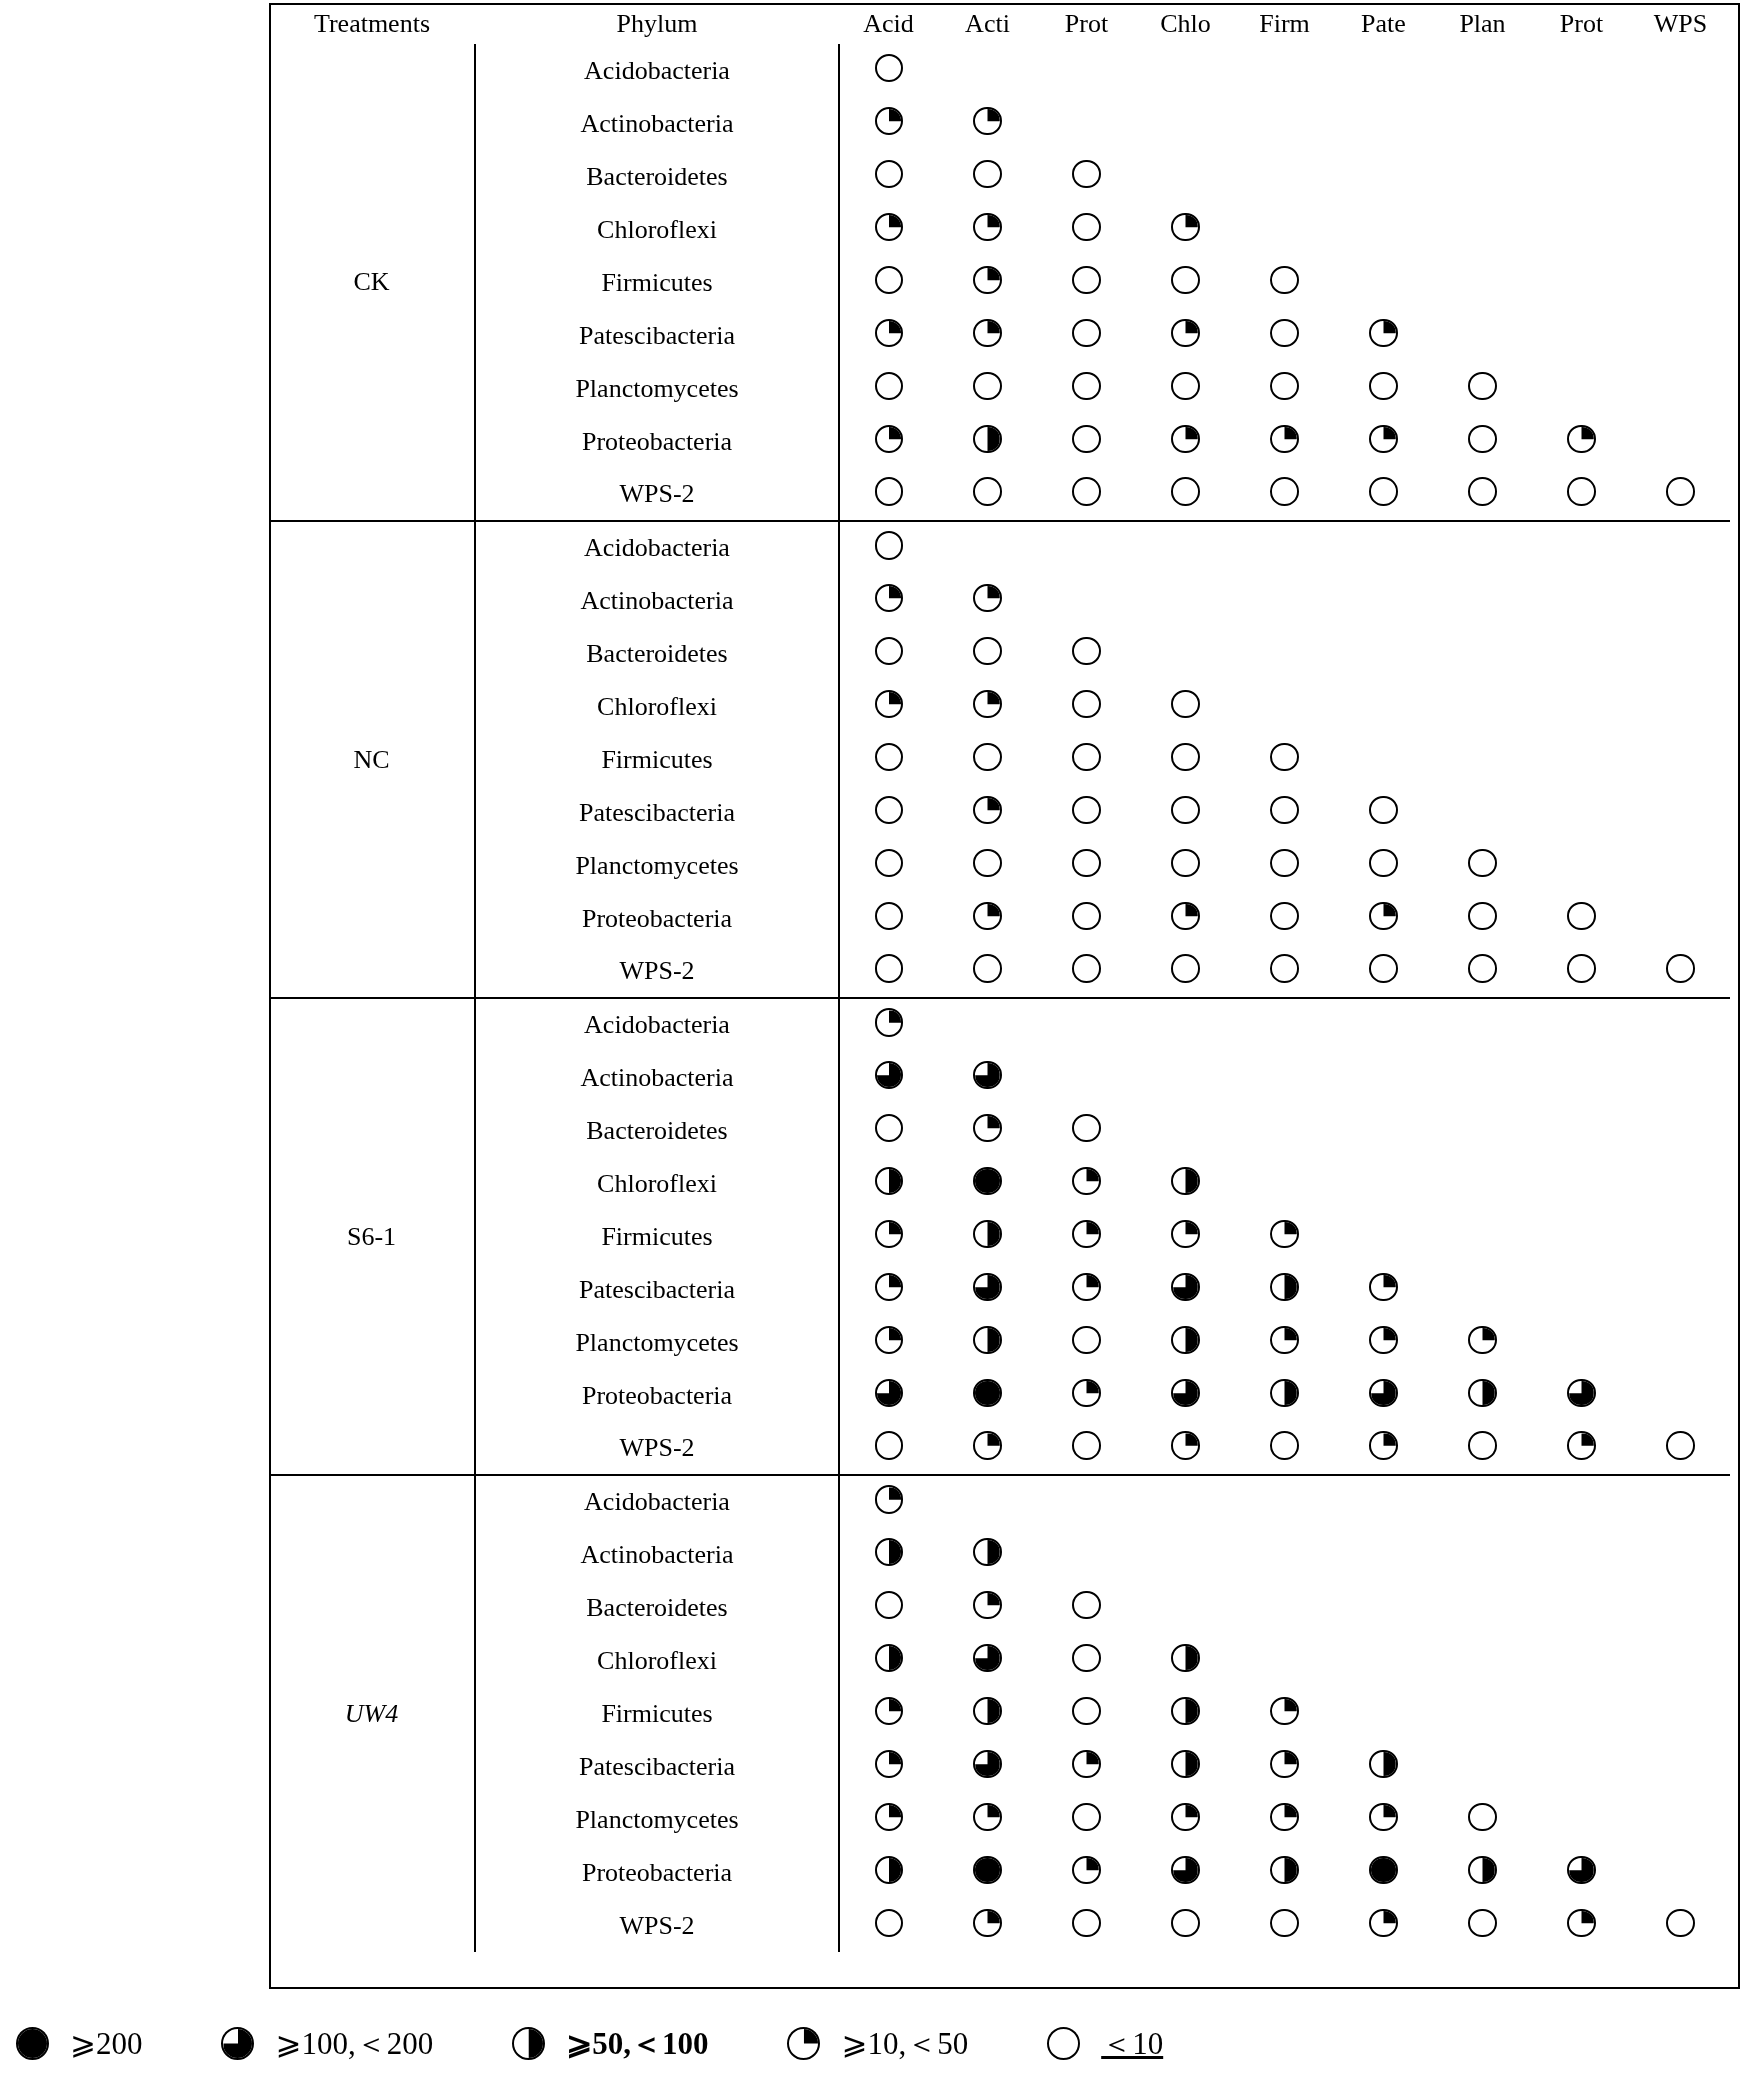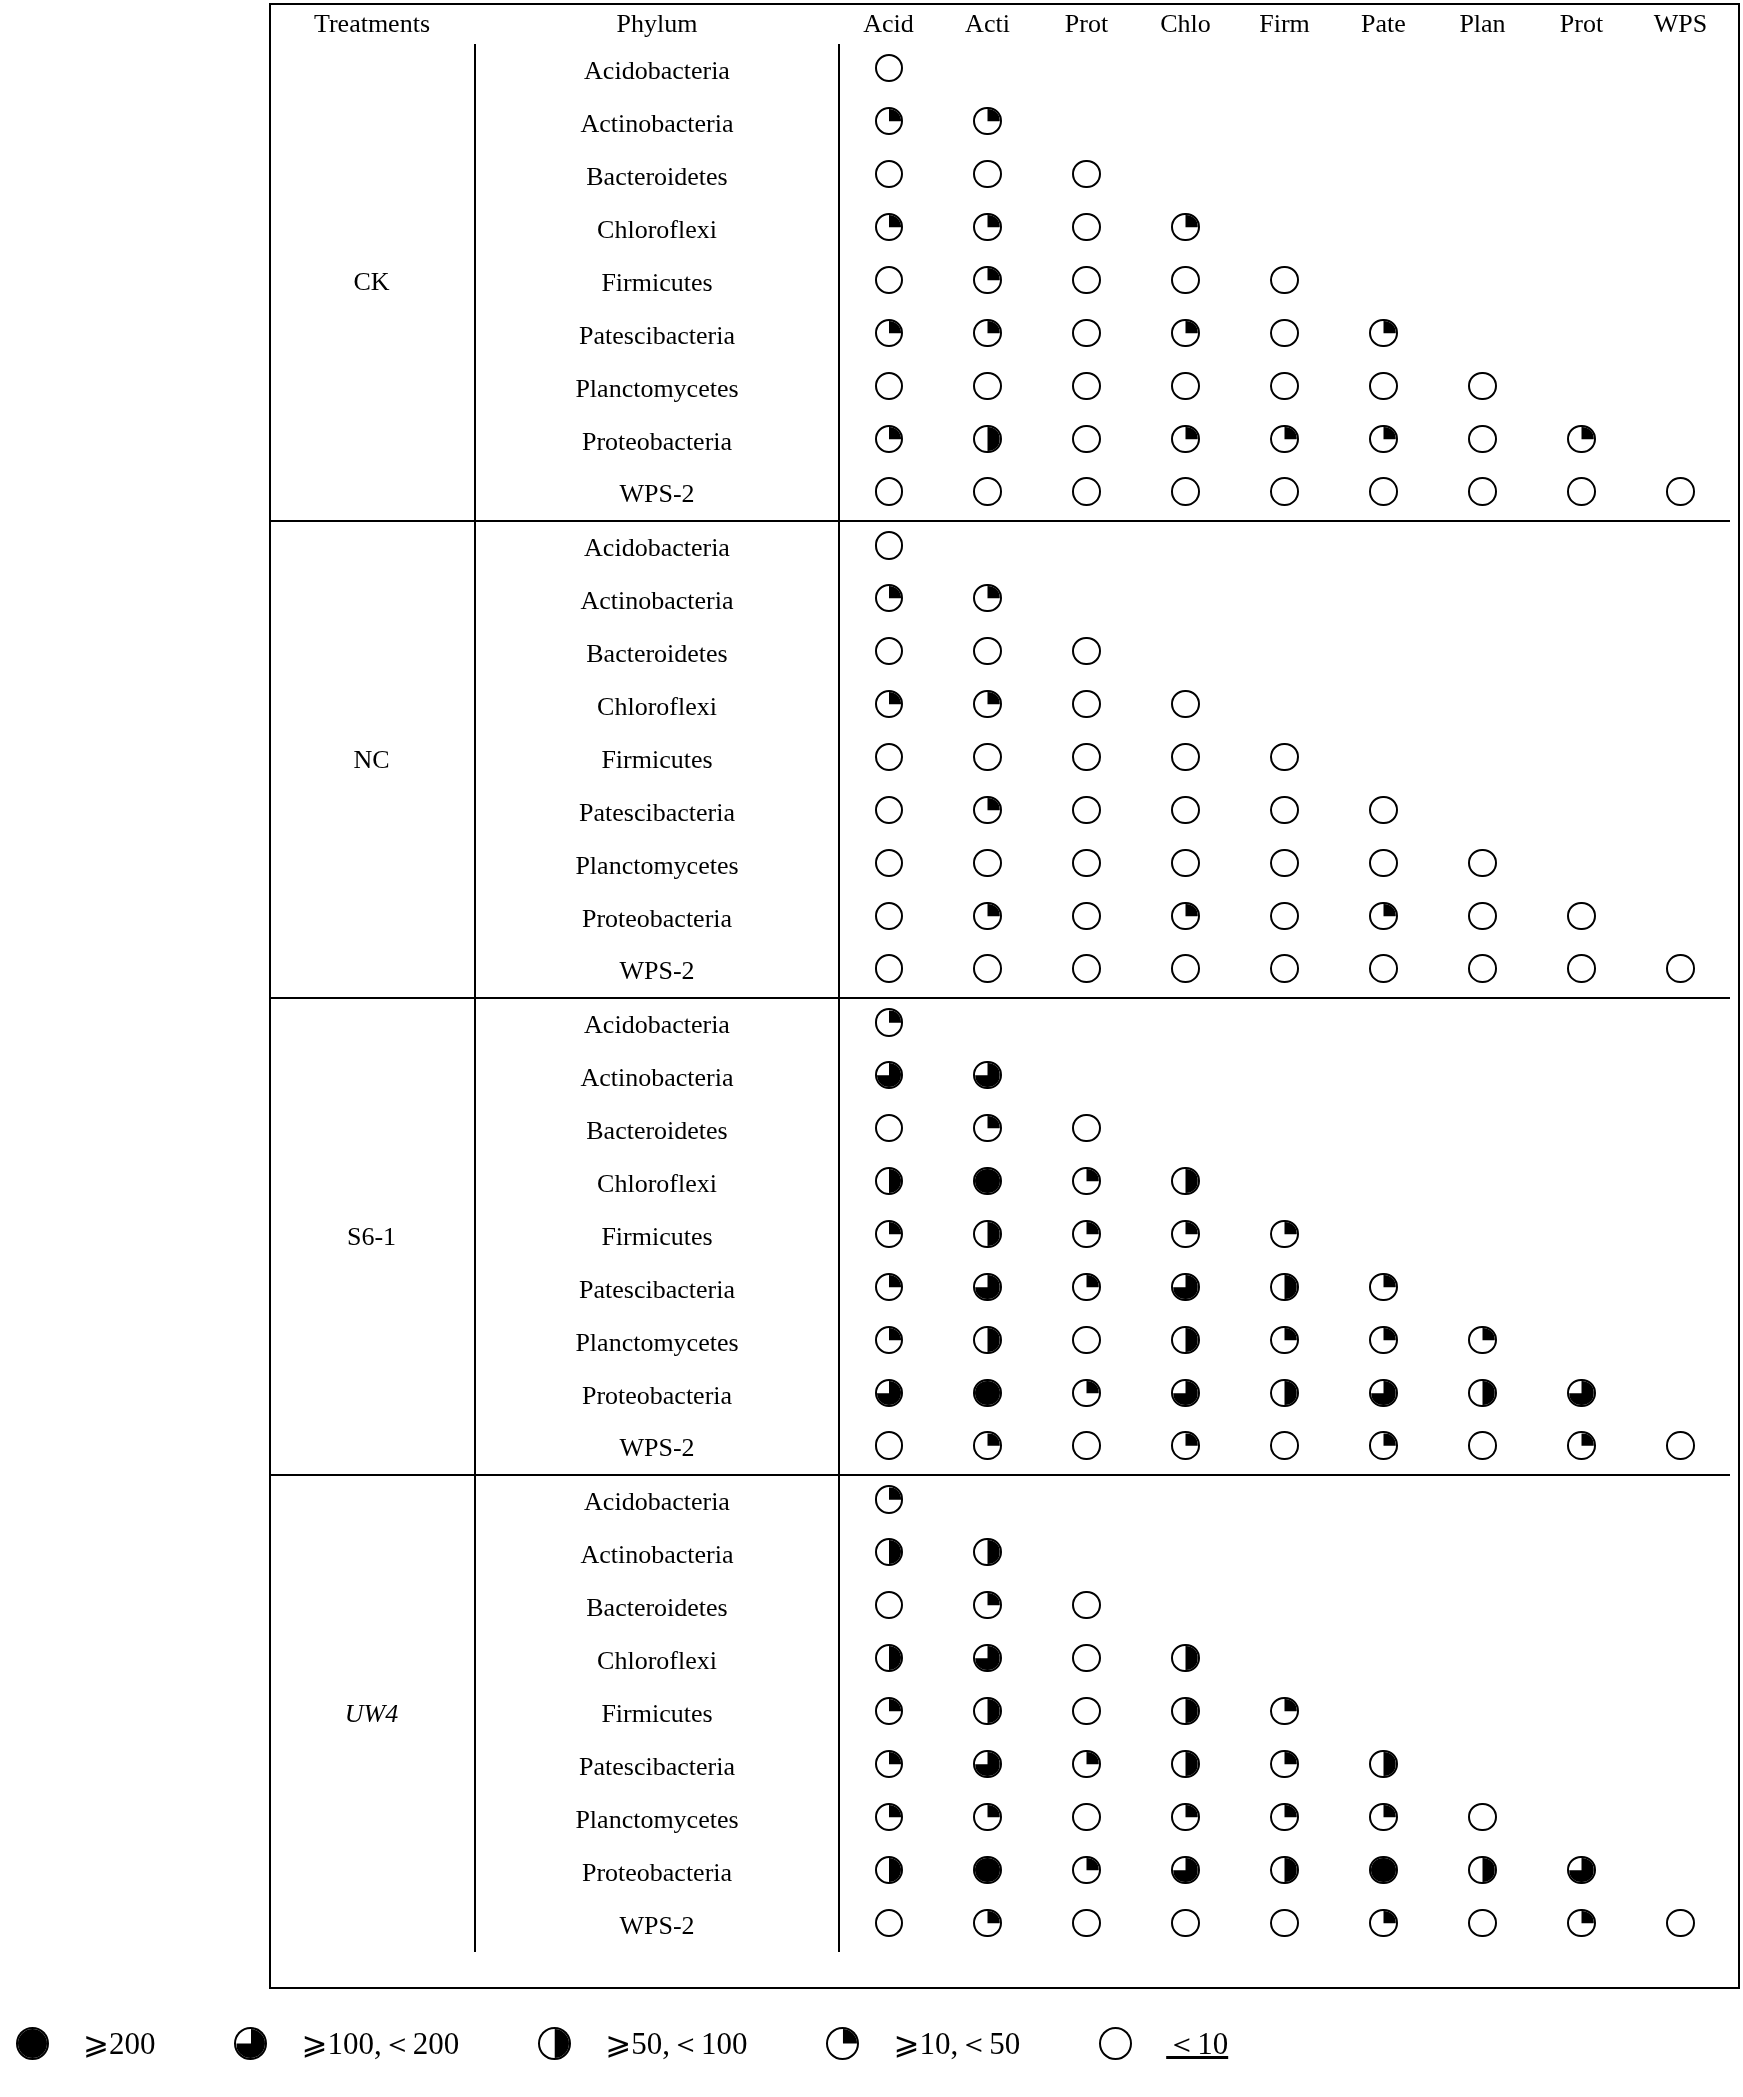--- a/index.html
+++ b/index.html
@@ -117,26 +117,26 @@
   .legend-item {
     display: flex;
     align-items: center;
   }
   .legend-item .pie {
     width: 33px;
     height: 33px;
   }
   .legend-item .lbl {
     font-size: 31px;
-    margin-left: 34px;
+    margin-left: 21px;
     white-space: nowrap;
   }
   .lg1 { margin-left: 0px; }
   .lg2 { margin-left: 79px; }
-  .lg3 { margin-left: 79px; }
+  .lg3 { margin-left: 79px; font-weight: bold; }
   .lg4 { margin-left: 79px; justify-content: flex-end; }
   .lg5 { margin-left: 79px; text-decoration: underline; }
 </style>
 </head>
 <body>
 
 <div id="page">
 
   <table class="matrix">
     <colgroup>

